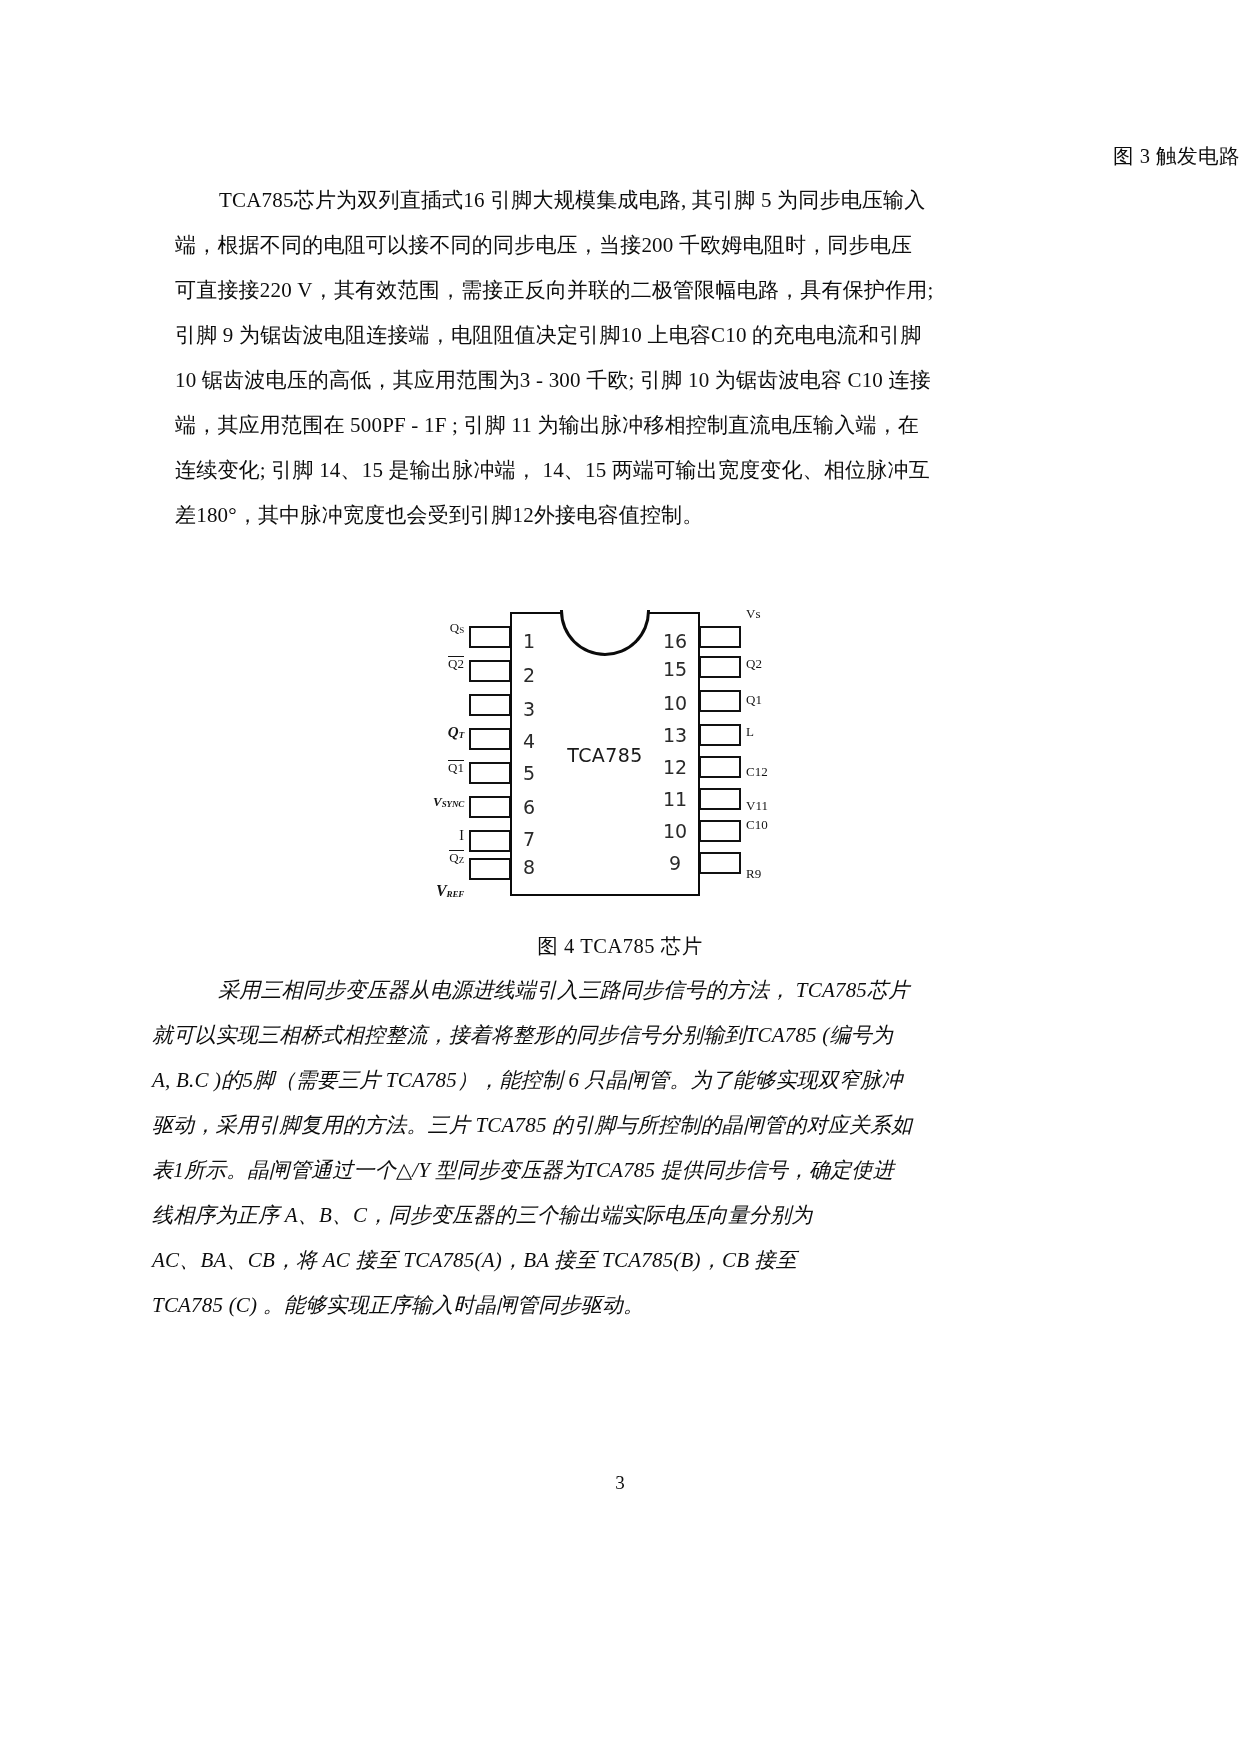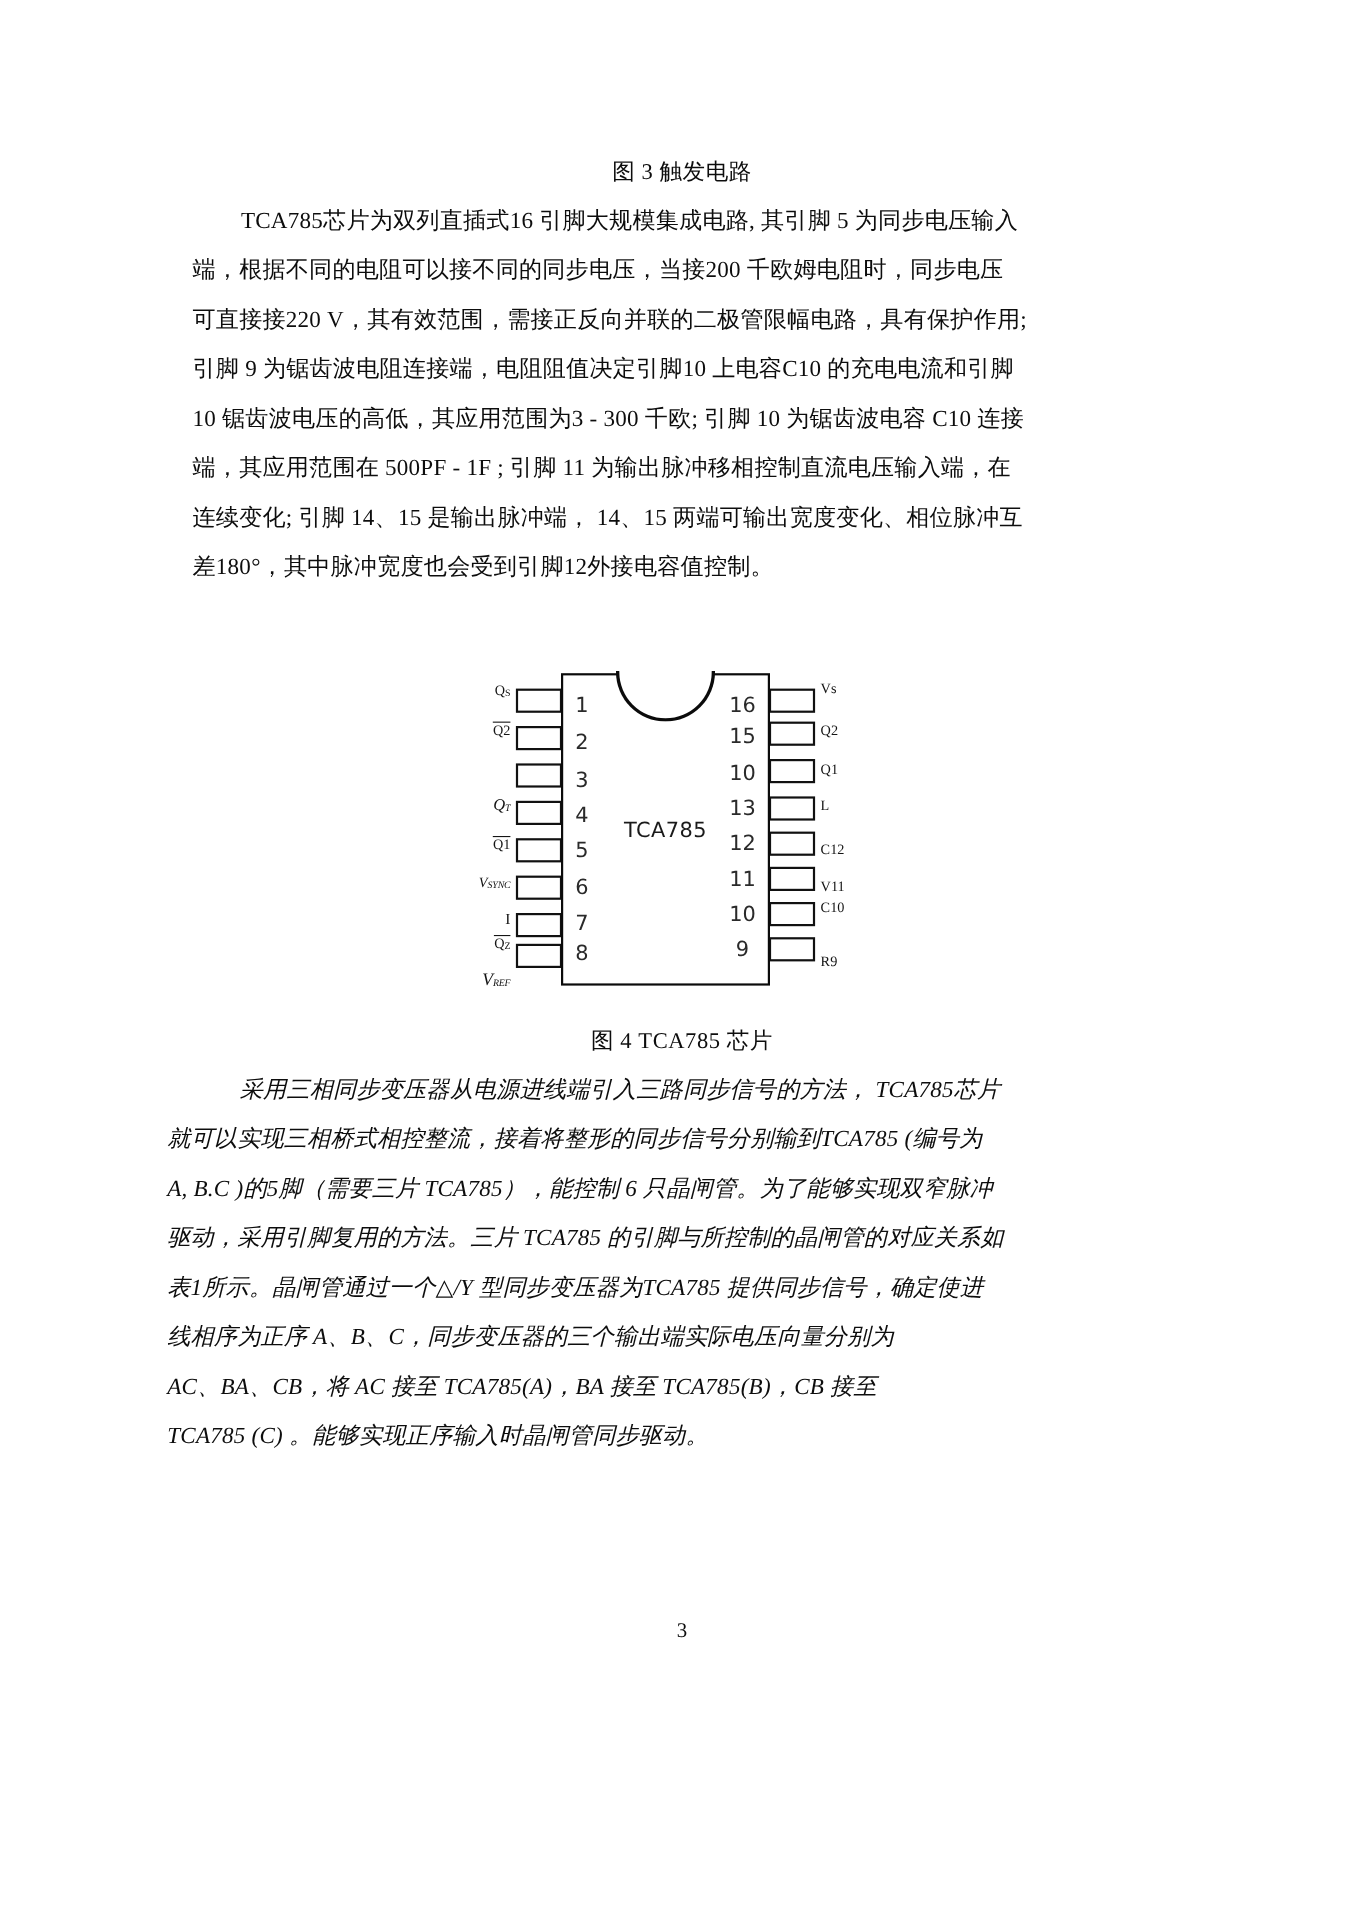--- a/index.html
+++ b/index.html
@@ -22,20 +22,21 @@
   .fig-caption {
     text-align: center;
     font-size: 20.5px;
     letter-spacing: 0.5px;
     font-family: "Liberation Serif", "DejaVu Serif", serif;
   }
   #caption-fig3 {
     position: absolute;
     left: 0; right: 0;
     top: 142px;
+    text-align: right;
   }
   #caption-fig4 {
     position: absolute;
     left: 0; right: 0;
     top: 932px;
   }
 
   .para {
     position: absolute;
     font-size: 21px;
@@ -135,21 +136,21 @@
     font-size: 13px;
     color: #141414;
     z-index: 5;
     white-space: nowrap;
     font-family: "Liberation Serif", "DejaVu Serif", serif;
   }
   .pin-lbl.left  { right: 366px; text-align: right; }
   .pin-lbl.right { left: 336px; text-align: left; }
   .ovl { border-top: 1.4px solid #141414; padding-top: 0px; display: inline-block; line-height: 1.15; }
   .sub { font-size: 9px; vertical-align: -1px; letter-spacing: -0.2px; }
-  .bold-ital { font-weight: normal; font-style: italic; }
+  .bold-ital { font-weight: bold; font-style: italic; }
 
   
   #page-number {
     position: absolute;
     left: 0; right: 0;
     top: 1472px;
     text-align: center;
     font-size: 19px;
   }
 </style>
@@ -231,21 +232,21 @@
     <div class="pin-lbl left" style="top:224px">
       <span style="font-size:14px;">I</span>
     </div>
     <div class="pin-lbl left" style="top:246px">
       <span class="ovl">Q<span class="sub">Z</span></span>
     </div>
     <div class="pin-lbl left" style="top:278px">
       <span class="bold-ital" style="font-size:16px;">V<span class="sub">REF</span></span>
     </div>
 
-    <div class="pin-lbl right" style="top:14px">Vs</div>
+    <div class="pin-lbl right" style="top:2px">Vs</div>
     <div class="pin-lbl right" style="top:52px">Q2</div>
     <div class="pin-lbl right" style="top:88px">Q1</div>
     <div class="pin-lbl right" style="top:120px">L</div>
     <div class="pin-lbl right" style="top:160px">C12</div>
     <div class="pin-lbl right" style="top:194px">V11</div>
     <div class="pin-lbl right" style="top:213px">C10</div>
     <div class="pin-lbl right" style="top:262px">R9</div>
   </div>
 
   <div class="fig-caption" id="caption-fig4">图 4 TCA785 芯片</div>

